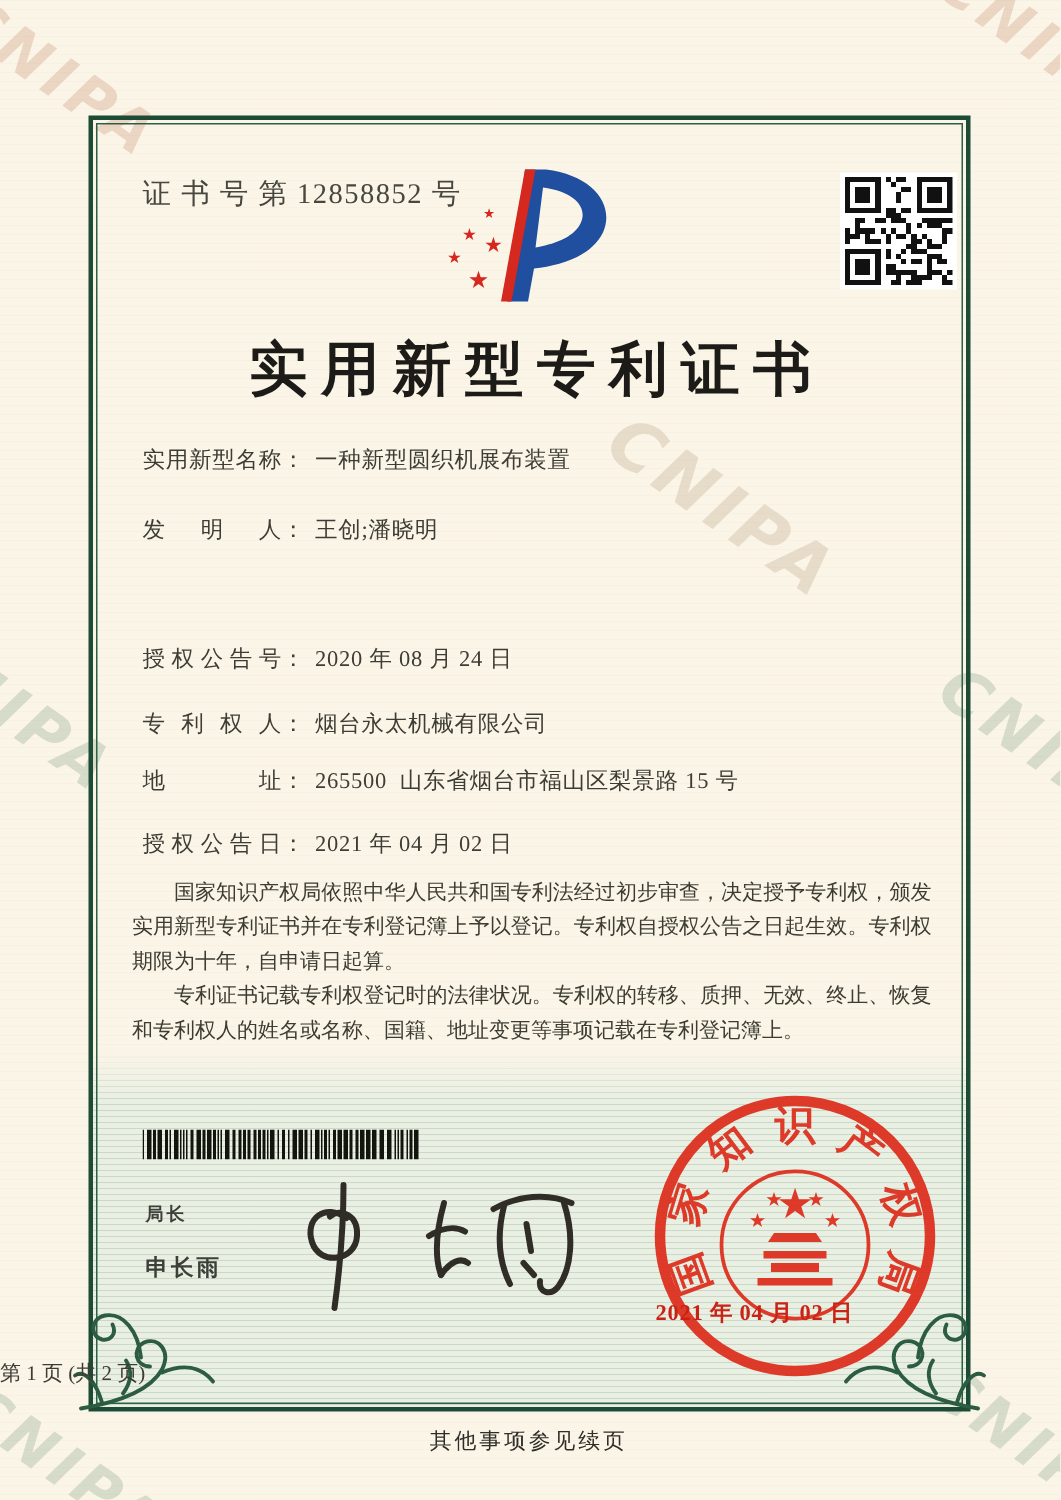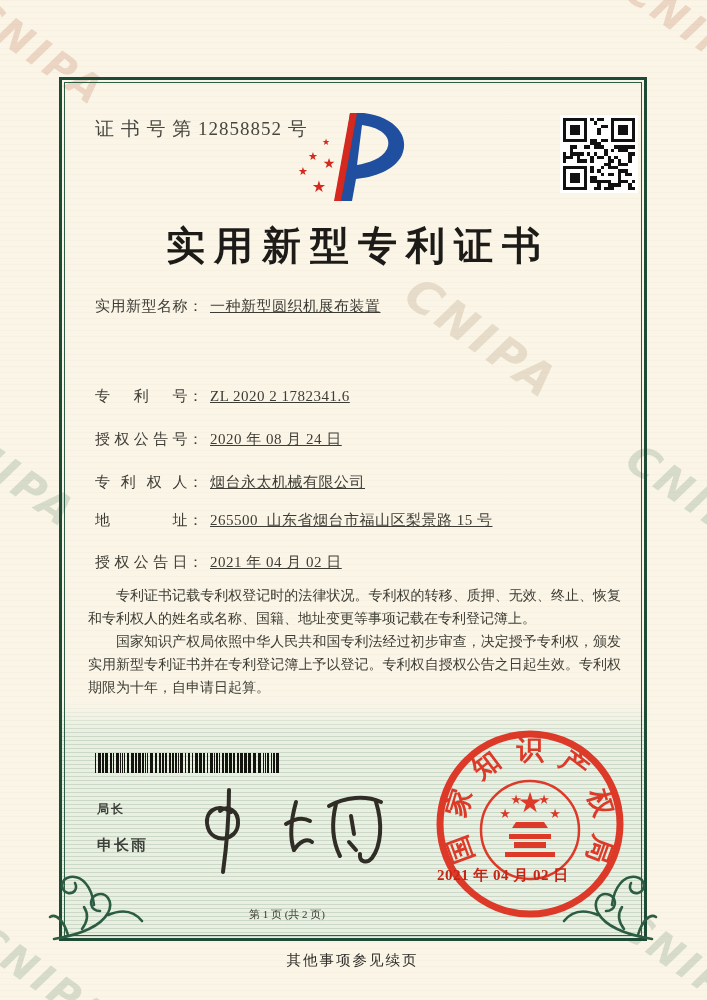--- a/index.html
+++ b/index.html
@@ -32,38 +32,38 @@
   
   .cert-no{position:absolute; left:95px; top:116px; font-size:19px; color:#47463f; white-space:pre; letter-spacing:1px;}
   .logo{position:absolute; left:286px; top:111px; width:126px; height:97px;}
   .qr{position:absolute; left:560px; top:115px; width:72px; height:72px; background:#fff; padding:3px;}
   .title{position:absolute; left:0; top:219px; width:100%; text-align:center;
          font-size:39px; font-weight:600; letter-spacing:9px; color:#1c1b17; text-indent:9px;}
   
   .frow{position:absolute; left:95px; width:530px; height:22px; font-size:15px; color:#3e3d35;}
   .flabel{display:inline-block; width:93px; text-align:justify; text-align-last:justify; letter-spacing:0.5px; vertical-align:top;}
   .fcolon{display:inline-block; margin-right:7px;}
-  .fval{white-space:pre; letter-spacing:0.5px;text-decoration:underline;}
+  .fval{white-space:pre; letter-spacing:0.5px;}
   .fgroup2{position:absolute; left:275px; top:0; white-space:nowrap;}
   
   .paras{position:absolute; left:88px; top:584px; width:533px; font-size:14px; line-height:23px;
          text-align:justify; color:#3d3c32;}
   .paras p{margin:0; text-indent:2em;}
   
   .barcode{position:absolute; left:95px; top:753px; width:185px; height:20px;}
   
   .sig-title{position:absolute; left:97px; top:801px; font-size:12px; font-weight:600; color:#3d4039; letter-spacing:2px;}
   .sig-name{position:absolute; left:97px; top:836px; font-size:15px; font-weight:700; color:#3d4039; letter-spacing:2px;}
   .sig-hand{position:absolute; left:193px; top:780px; width:205px; height:100px;}
   
   .seal{position:absolute; left:432px; top:726px; width:196px; height:196px; z-index:3;}
   .seal-date{position:absolute; left:437px; top:866px; width:200px; font-size:15px; font-weight:600;
              color:#c92315; letter-spacing:0.5px; z-index:4; white-space:pre;}
   
-  .page-info{position:absolute; left:0; top:907px; width:574px; text-align:center; font-size:11px; color:#3c3b34; z-index:3; white-space:pre;}
+  .page-info{position:absolute; left:0; top:907px; width:574px; text-align:left; font-size:14px; color:#3c3b34; z-index:3; white-space:pre;}
   .footer-note{position:absolute; left:0; top:951px; width:705px; text-align:center; font-size:14.5px;
                color:#2e2d27; letter-spacing:2px; z-index:3;font-family:Liberation Serif, serif;}
   .flourish{position:absolute; width:100px; height:100px; z-index:3;}
 </style>
 </head>
 <body>
 
 <div class="page">
 
   <div class="wm wm-pink" style="left:38px;  top:52px;  font-size:40px;">CNIPA</div>
@@ -235,41 +235,41 @@
         <rect x="0" y="14" width="7" height="7"></rect>
         <rect x="1" y="15" width="5" height="5" fill="#fff"></rect>
         <rect x="2" y="16" width="3" height="3"></rect>
       </svg>
 
     <div class="title">实用新型专利证书</div>
 
     <div class="frow" style="top:297px">
       <span class="flabel">实用新型名称</span><span class="fcolon">：</span><span class="fval">一种新型圆织机展布装置</span>
     </div>
-    <div class="frow" style="top:387px">
-      <span class="flabel">专利号</span><span class="fcolon">：</span><span class="fval">ZL 2020 2 1782341.6</span>
+    <div class="frow" style="top:344px">
+      <span class="flabel">发明人</span><span class="fcolon">：</span><span class="fval">王创;潘晓明</span>
     </div>
     <div class="frow" style="top:430px">
       <span class="flabel">授权公告号</span><span class="fcolon">：</span><span class="fval">2020 年 08 月 24 日</span>
     </div>
     <div class="frow" style="top:473px">
       <span class="flabel">专利权人</span><span class="fcolon">：</span><span class="fval">烟台永太机械有限公司</span>
     </div>
     <div class="frow" style="top:511px">
       <span class="flabel">地址</span><span class="fcolon">：</span><span class="fval">265500  山东省烟台市福山区梨景路 15 号</span>
     </div>
     <div class="frow" style="top:553px">
       <span>
         <span class="flabel">授权公告日</span><span class="fcolon">：</span><span class="fval">2021 年 04 月 02 日</span>
       </span>
     </div>
 
     <div class="paras">
+      <p>国家知识产权局依照中华人民共和国专利法经过初步审查，决定授予专利权，颁发实用新型专利证书并在专利登记簿上予以登记。专利权自授权公告之日起生效。专利权期限为十年，自申请日起算。</p>
       <p>专利证书记载专利权登记时的法律状况。专利权的转移、质押、无效、终止、恢复和专利权人的姓名或名称、国籍、地址变更等事项记载在专利登记簿上。</p>
-      <p>国家知识产权局依照中华人民共和国专利法经过初步审查，决定授予专利权，颁发实用新型专利证书并在专利登记簿上予以登记。专利权自授权公告之日起生效。专利权期限为十年，自申请日起算。</p>
     </div>
 
     <svg class="barcode" id="barcode-svg" viewBox="0 0 185 20" preserveAspectRatio="none" fill="#14140f">
         <rect x="0" y="0" width="1" height="20"></rect>
         <rect x="3" y="0" width="3" height="20"></rect>
         <rect x="7" y="0" width="2" height="20"></rect>
         <rect x="10" y="0" width="3" height="20"></rect>
         <rect x="15" y="0" width="2" height="20"></rect>
         <rect x="18" y="0" width="1" height="20"></rect>
         <rect x="21" y="0" width="3" height="20"></rect>

